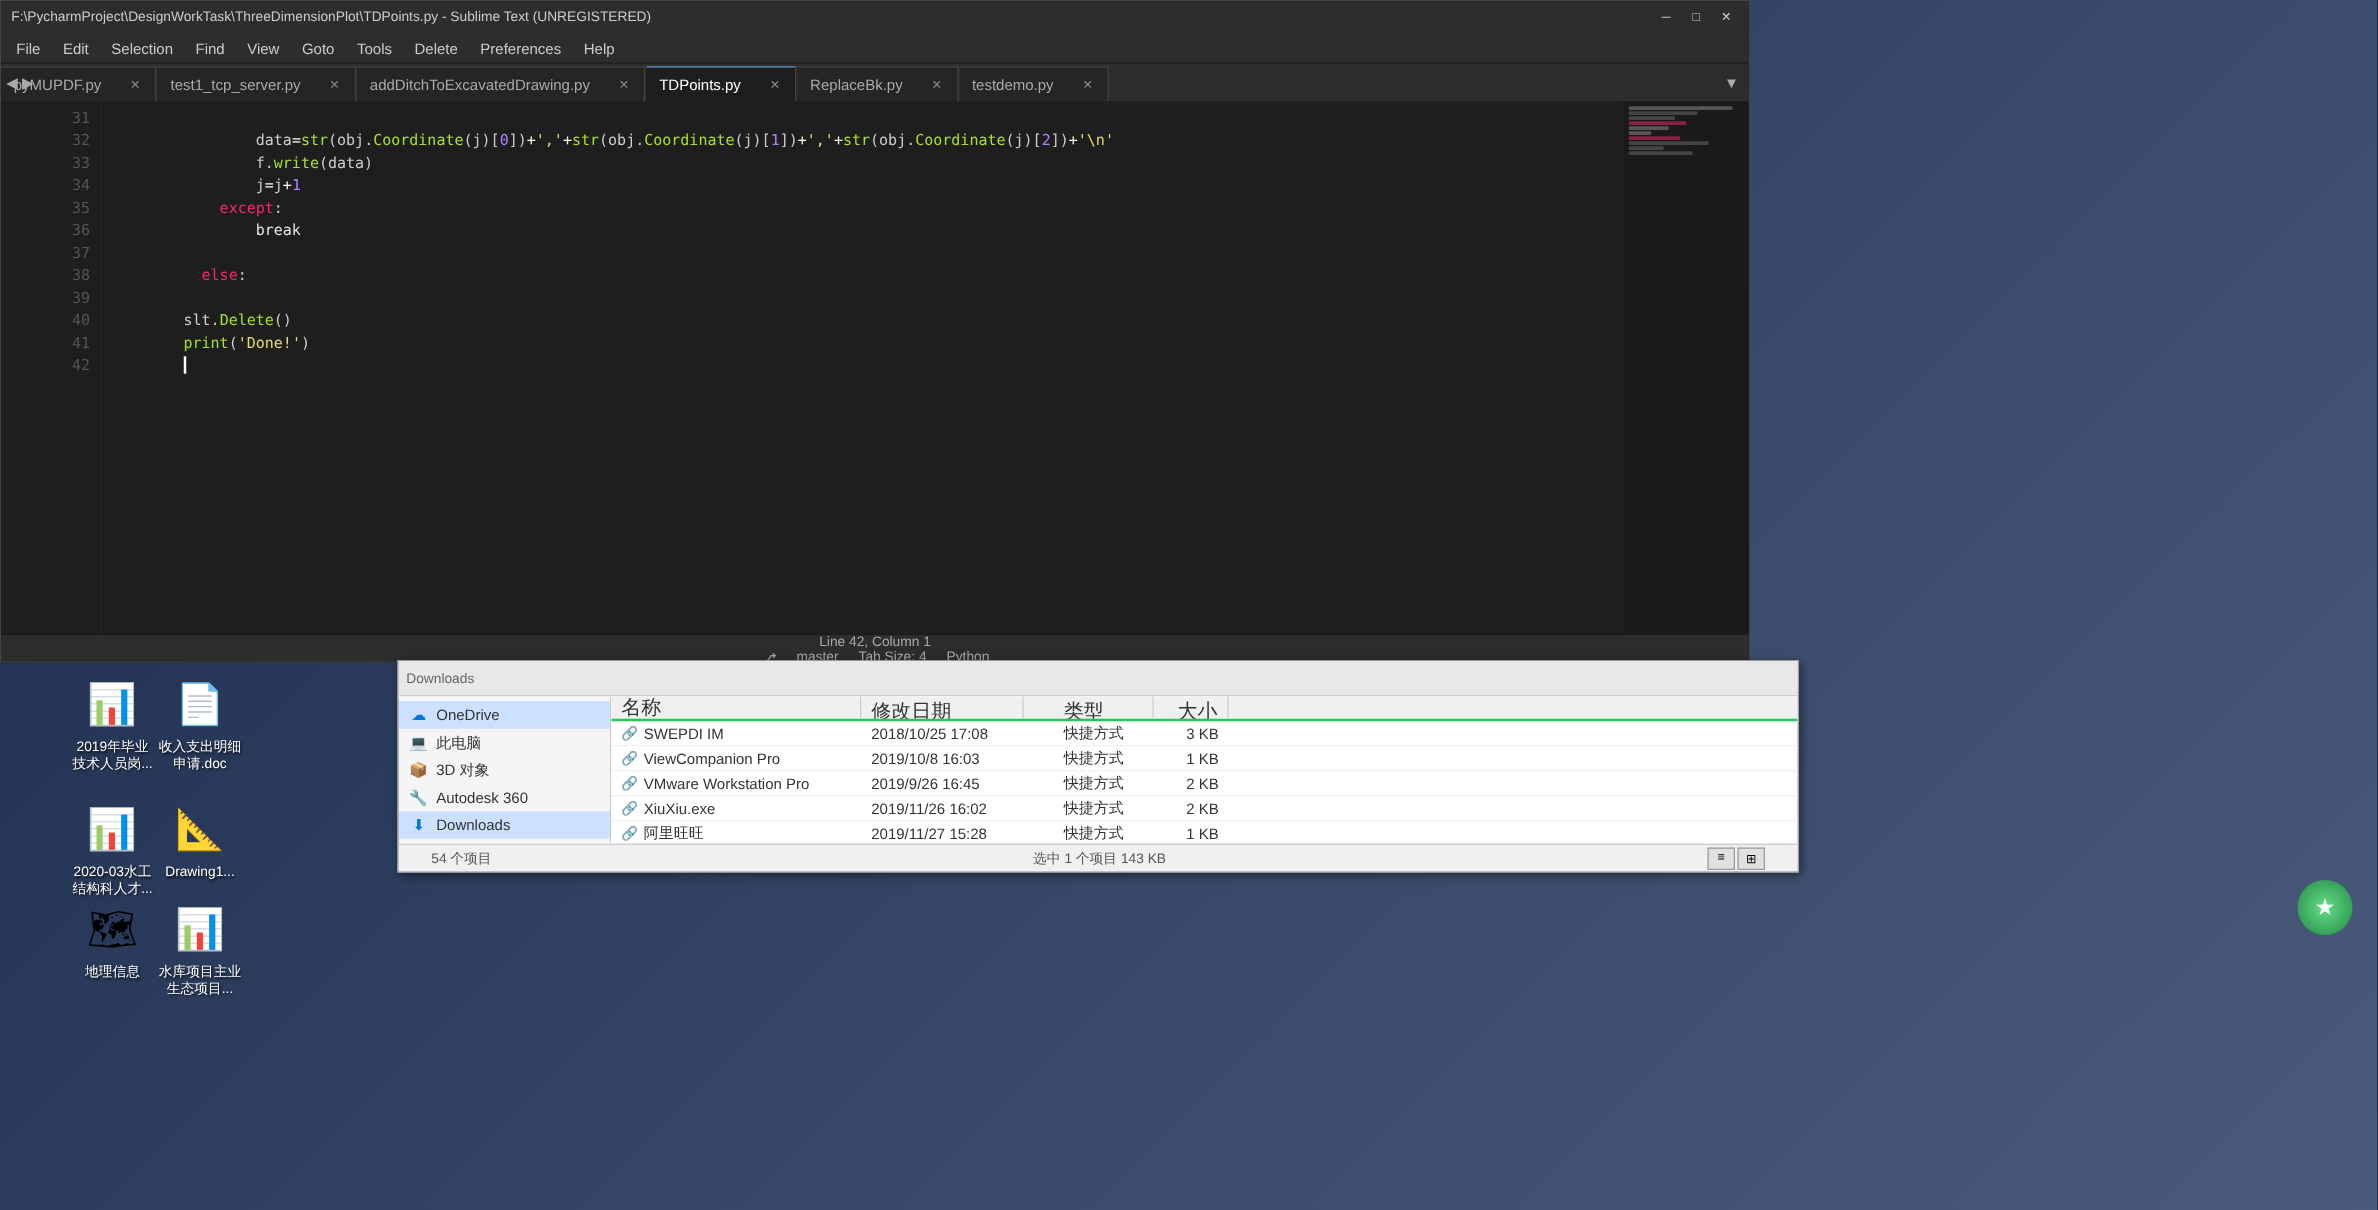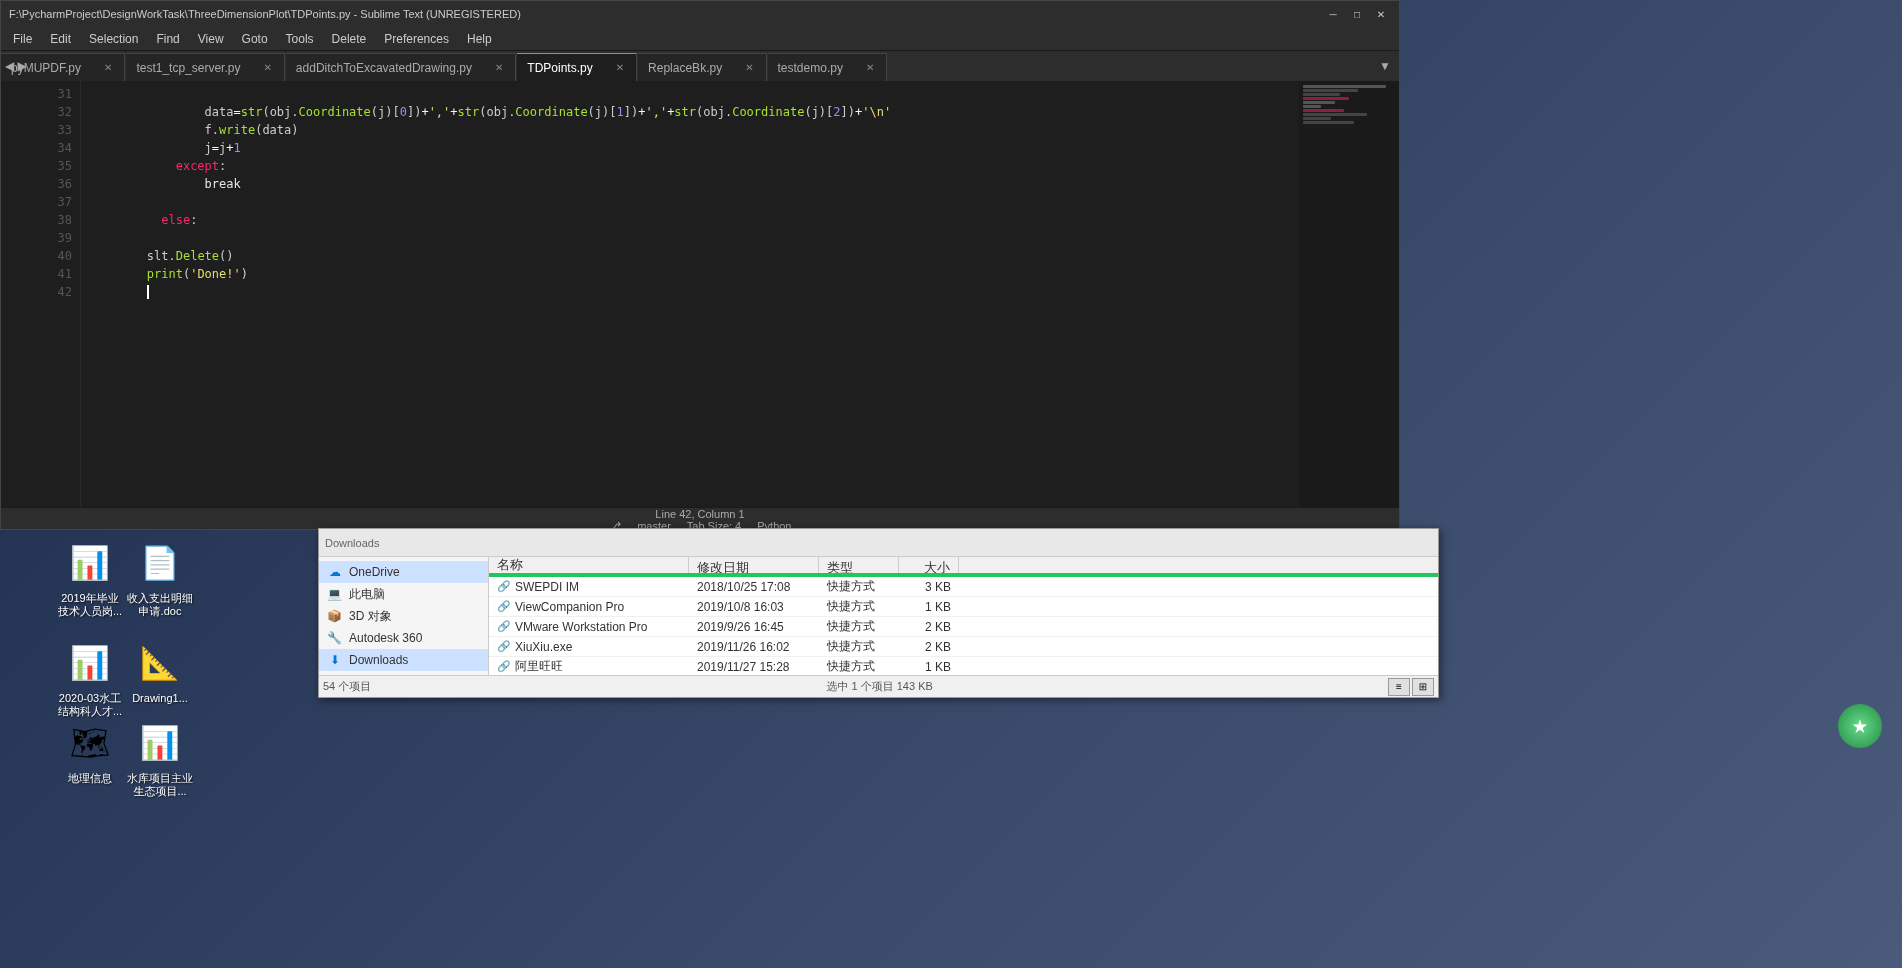--- a/index.html
+++ b/index.html
@@ -296,23 +296,23 @@
 
     .file-list {
       flex: 1;
       background: white;
       overflow: hidden;
     }
 
     .file-list-header {
       display: flex;
       background: #f0f0f0;
-      border-bottom: 4px solid #22c55e;
+      border-bottom: 2px solid #22c55e;
       height: 20px;
-      font-size: 13px;
+      font-size: 16px;
       color: #333;
     }
 
     .file-col-header {
       padding: 2px 8px;
       border-right: 1px solid #ccc;
       white-space: nowrap;
       overflow: hidden;
     }
 
@@ -328,40 +328,40 @@
 
     .file-cell {
       padding: 2px 8px;
       white-space: nowrap;
       overflow: hidden;
       text-overflow: ellipsis;
     }
 
     .col-name { width: 200px; flex-shrink: 0; display: flex; align-items: center; gap: 4px; }
     .col-date { width: 130px; flex-shrink: 0; }
-    .col-type { width: 80px; flex-shrink: 0; }
+    .col-type { width: 80px; flex-shrink: 0; margin-left: 24px; }
     .col-size { width: 60px; flex-shrink: 0; text-align: right; }
 
     .file-icon-img {
       width: 14px;
       height: 14px;
       display: inline-flex;
       align-items: center;
       justify-content: center;
       font-size: 11px;
     }
 
     .explorer-status-bar {
       height: 22px;
       background: #f0f0f0;
       border-top: 1px solid #ccc;
       display: flex;
       align-items: center;
       justify-content: space-between;
-      padding: 0 4px;
+      padding: 0 26px;
       font-size: 11px;
       color: #555;
     }
 
     .view-buttons {
       display: flex;
       gap: 2px;
     }
 
     .view-btn {

